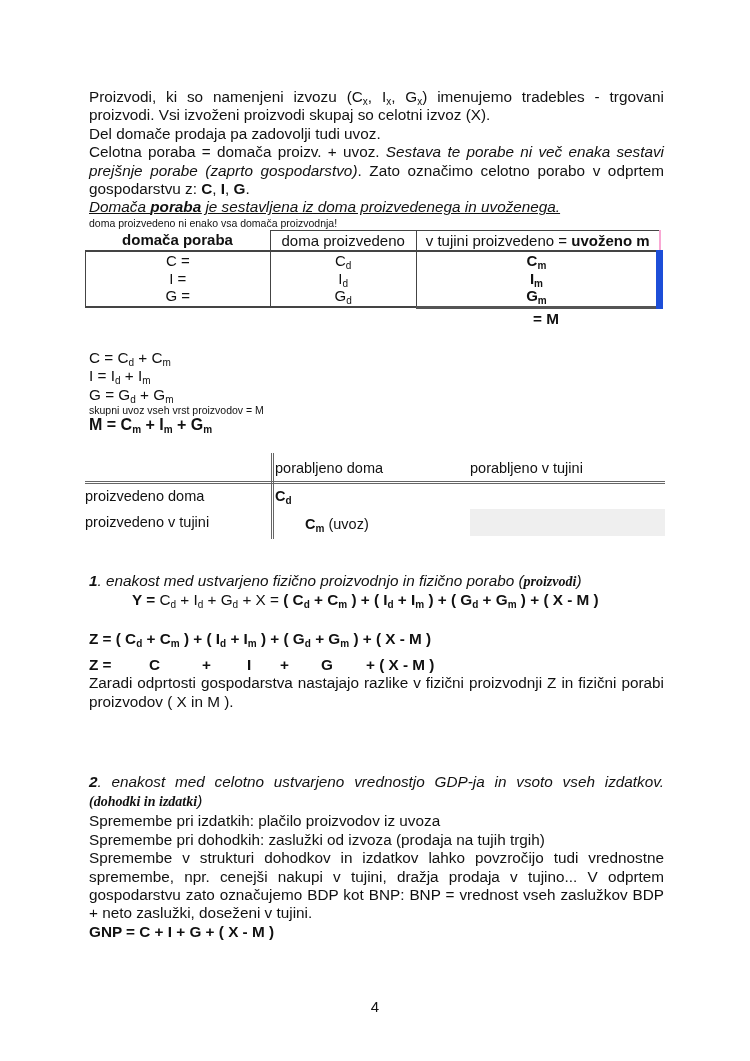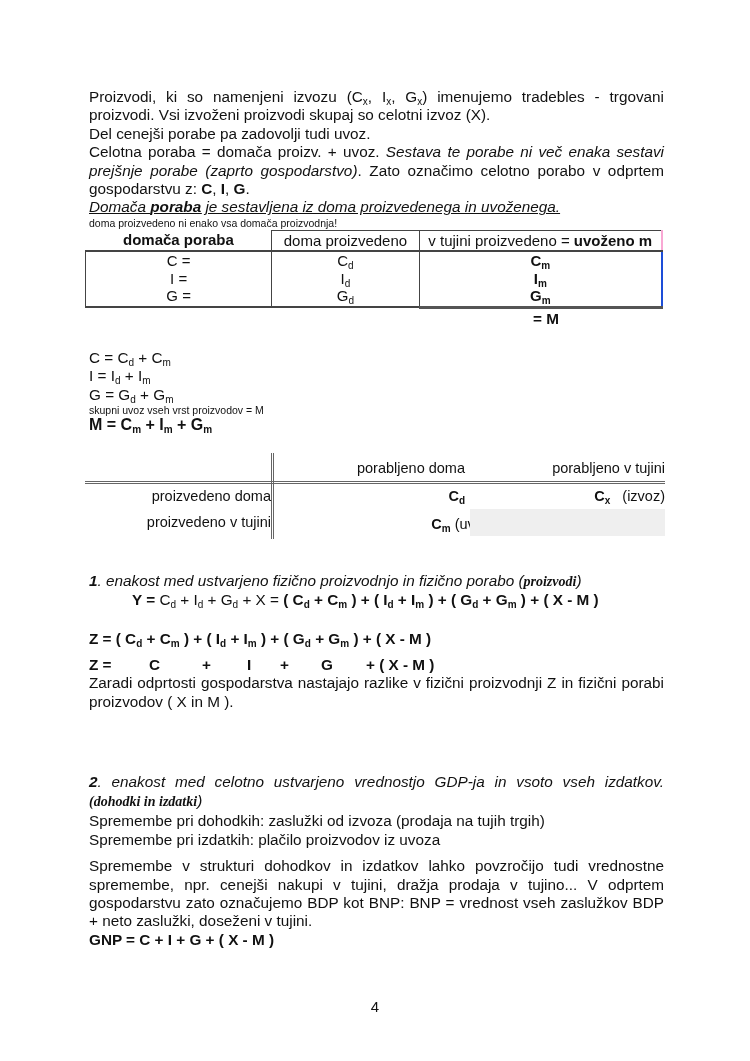--- a/index.html
+++ b/index.html
@@ -57,21 +57,21 @@
       padding: 0 4px;
       text-align: center;
       line-height: 17.5px;
       vertical-align: top;
     }
     .t1 .hdr td { border-bottom: 2px solid #444; padding-top: 1px; padding-bottom: 1px; }
     .t1 .hdr td.c2 { border-top: 1.5px solid #444; border-left: 1.5px solid #444; }
     .t1 .hdr td.c3 { border-top: 1.5px solid #444; border-left: 1.5px solid #444; border-right: 2px solid #f9a8d4; }
     .t1 .body td.c1 { border-left: 1.5px solid #444; }
     .t1 .body td.c2 { border-left: 1.5px solid #444; }
-    .t1 .body td.c3 { border-left: 1.5px solid #444; border-right: 2px solid #1d4ed8; }
+    .t1 .body td.c3 { border-left: 1.5px solid #444; border-right: 7px solid #1d4ed8; }
     .t1 .body.last td { border-bottom: 2px solid #444; padding-bottom: 1px; }
     .t1 .body.last td.c3 { border-bottom: 3px solid #555; }
     .t1 .c1 { width: 177px; }
     .t1 .c2 { width: 138px; }
     .t1 .c3 { width: 233px; }
     .eqM {
       margin-left: 337px;
       width: 240px;
       text-align: center;
       font-weight: bold;
@@ -99,21 +99,21 @@
       position: absolute;
       left: 0;
       top: 28px;
       width: 580px;
       height: 1px;
       border-top: 1px solid #666;
       border-bottom: 1px solid #666;
     }
     .t2 .cell {
       position: absolute;
-      text-align: right;
+      text-align: left;
       font-size: 14.5px;
       line-height: 18px;
     }
     .t2 .shade {
       position: absolute;
       left: 385px;
       top: 56px;
       width: 195px;
       height: 27px;
       background: #efefef;
@@ -128,21 +128,21 @@
       text-align: center;
       font-size: 15px;
     }
   </style>
 </head>
 <body>
 
 <div class="page">
 
   <p class="just"><span>Proizvodi, ki so namenjeni izvozu (C</span><sub>x</sub><span>, I</span><sub>x</sub><span>, G</span><sub>x</sub><span>) imenujemo tradebles - trgovani proizvodi. Vsi izvoženi proizvodi skupaj so celotni izvoz (X).</span></p>
-  <p>Del cenejši porabe pa zadovolji tudi uvoz.</p>
+  <p>Del domače prodaja pa zadovolji tudi uvoz.</p>
   <p class="just"><span>Celotna poraba = domača proizv. + uvoz. </span><span class="ital">Sestava te porabe ni več enaka sestavi prejšnje porabe (zaprto gospodarstvo)</span><span>. Zato označimo celotno porabo v odprtem gospodarstvu z: </span><span class="bold">C</span><span>, </span><span class="bold">I</span><span>, </span><span class="bold">G</span><span>.</span></p>
   <p class="ital ul"><span>Domača </span><span class="bold">poraba</span><span> je sestavljena iz doma proizvedenega in uvoženega.</span></p>
   <p class="small-note">doma proizvedeno ni enako vsa domača proizvodnja!</p>
 
   <table class="t1" style="margin-left:-4px;">
     <tbody>
         <tr class="hdr">
       <td class="c1 bold">domača poraba</td>
       <td class="c2">doma proizvedeno</td>
       <td class="c3"><span>v tujini proizvedeno = </span><span class="bold">uvoženo m</span></td>
@@ -175,21 +175,20 @@
   </div>
 
   <div class="t2">
     <div class="vline"></div>
     <div class="hline"></div>
     <div class="cell" style="left:190px; width:190px; top:6px;">porabljeno doma</div>
     <div class="cell" style="left:385px; width:195px; top:6px;">porabljeno v tujini</div>
     <div class="cell" style="left:0; width:186px; top:34px;">proizvedeno doma</div>
     <div class="cell" style="left:0; width:186px; top:60px;">proizvedeno v tujini</div>
     <div class="cell" style="left:190px; width:190px; top:34px;"><span class="bold">C</span><sub class="bold">d</sub></div>
-    <div class="cell" style="left:385px; width:195px; top:34px; white-space:pre;"><span class="bold">C</span><sub class="bold">x</sub><span>   (izvoz)</span></div>
     <div class="cell" style="left:190px; width:190px; top:62px; white-space:pre;padding-left:30px;"><span class="bold">C</span><sub class="bold">m</sub><span> (uvoz)</span></div>
     <div class="shade"></div>
   </div>
 
   <div class="abs" style="top:484px;">
     <p><span class="bold ital">1</span><span class="ital">. enakost med ustvarjeno fizično proizvodnjo in fizično porabo (</span><span class="serif-bi">proizvodi</span><span class="ital">)</span></p>
     <p style="padding-left:43px;"><span class="bold">Y = </span><span>C</span><sub>d</sub><span> + I</span><sub>d</sub><span> + G</span><sub>d</sub><span> + X = </span><span class="bold"><span>( C</span><sub>d</sub><span> + C</span><sub>m</sub><span> ) + ( I</span><sub>d</sub><span> + I</span><sub>m</sub><span> ) + ( G</span><sub>d</sub><span> + G</span><sub>m</sub><span> ) + ( X - M )</span></span></p>
 
     <p class="bold" style="margin-top:20px;"><span>Z = ( C</span><sub>d</sub><span> + C</span><sub>m</sub><span> ) + ( I</span><sub>d</sub><span> + I</span><sub>m</sub><span> ) + ( G</span><sub>d</sub><span> + G</span><sub>m</sub><span> ) + ( X - M )</span></p>
 
@@ -201,21 +200,21 @@
       <span style="position:absolute; left:191px;">+</span>
       <span style="position:absolute; left:232px;">G</span>
       <span style="position:absolute; left:277px;">+ ( X - M )</span>
     </p>
     <p class="just">Zaradi odprtosti gospodarstva nastajajo razlike v fizični proizvodnji Z in fizični porabi proizvodov ( X in M ).</p>
   </div>
 
   <div class="abs" style="top:685px;">
     <p class="just" style="text-align-last:justify;"><span class="bold ital">2</span><span class="ital">. enakost med celotno ustvarjeno vrednostjo GDP-ja in vsoto vseh izdatkov.</span></p>
     <p style="line-height:20px;"><span class="serif-bi">(dohodki in izdatki</span><span class="ital">)</span></p>
+    <p>Spremembe pri izdatkih: plačilo proizvodov iz uvoza</p>
     <p>Spremembe pri dohodkih: zaslužki od izvoza (prodaja na tujih trgih)</p>
-    <p>Spremembe pri izdatkih: plačilo proizvodov iz uvoza</p>
-    <p class="just" style="margin-top:8px;">Spremembe v strukturi dohodkov in izdatkov lahko povzročijo tudi vrednostne spremembe, npr. cenejši nakupi v tujini, dražja prodaja v tujino... V odprtem gospodarstvu zato označujemo BDP kot BNP: BNP = vrednost vseh zaslužkov BDP + neto zaslužki, doseženi v tujini.</p>
+    <p class="just" style="">Spremembe v strukturi dohodkov in izdatkov lahko povzročijo tudi vrednostne spremembe, npr. cenejši nakupi v tujini, dražja prodaja v tujino... V odprtem gospodarstvu zato označujemo BDP kot BNP: BNP = vrednost vseh zaslužkov BDP + neto zaslužki, doseženi v tujini.</p>
     <p class="bold" style="">GNP = C + I + G + ( X - M )</p>
   </div>
 
 </div>
 
 <div class="pagenum">4</div>
 
 </body></html>

